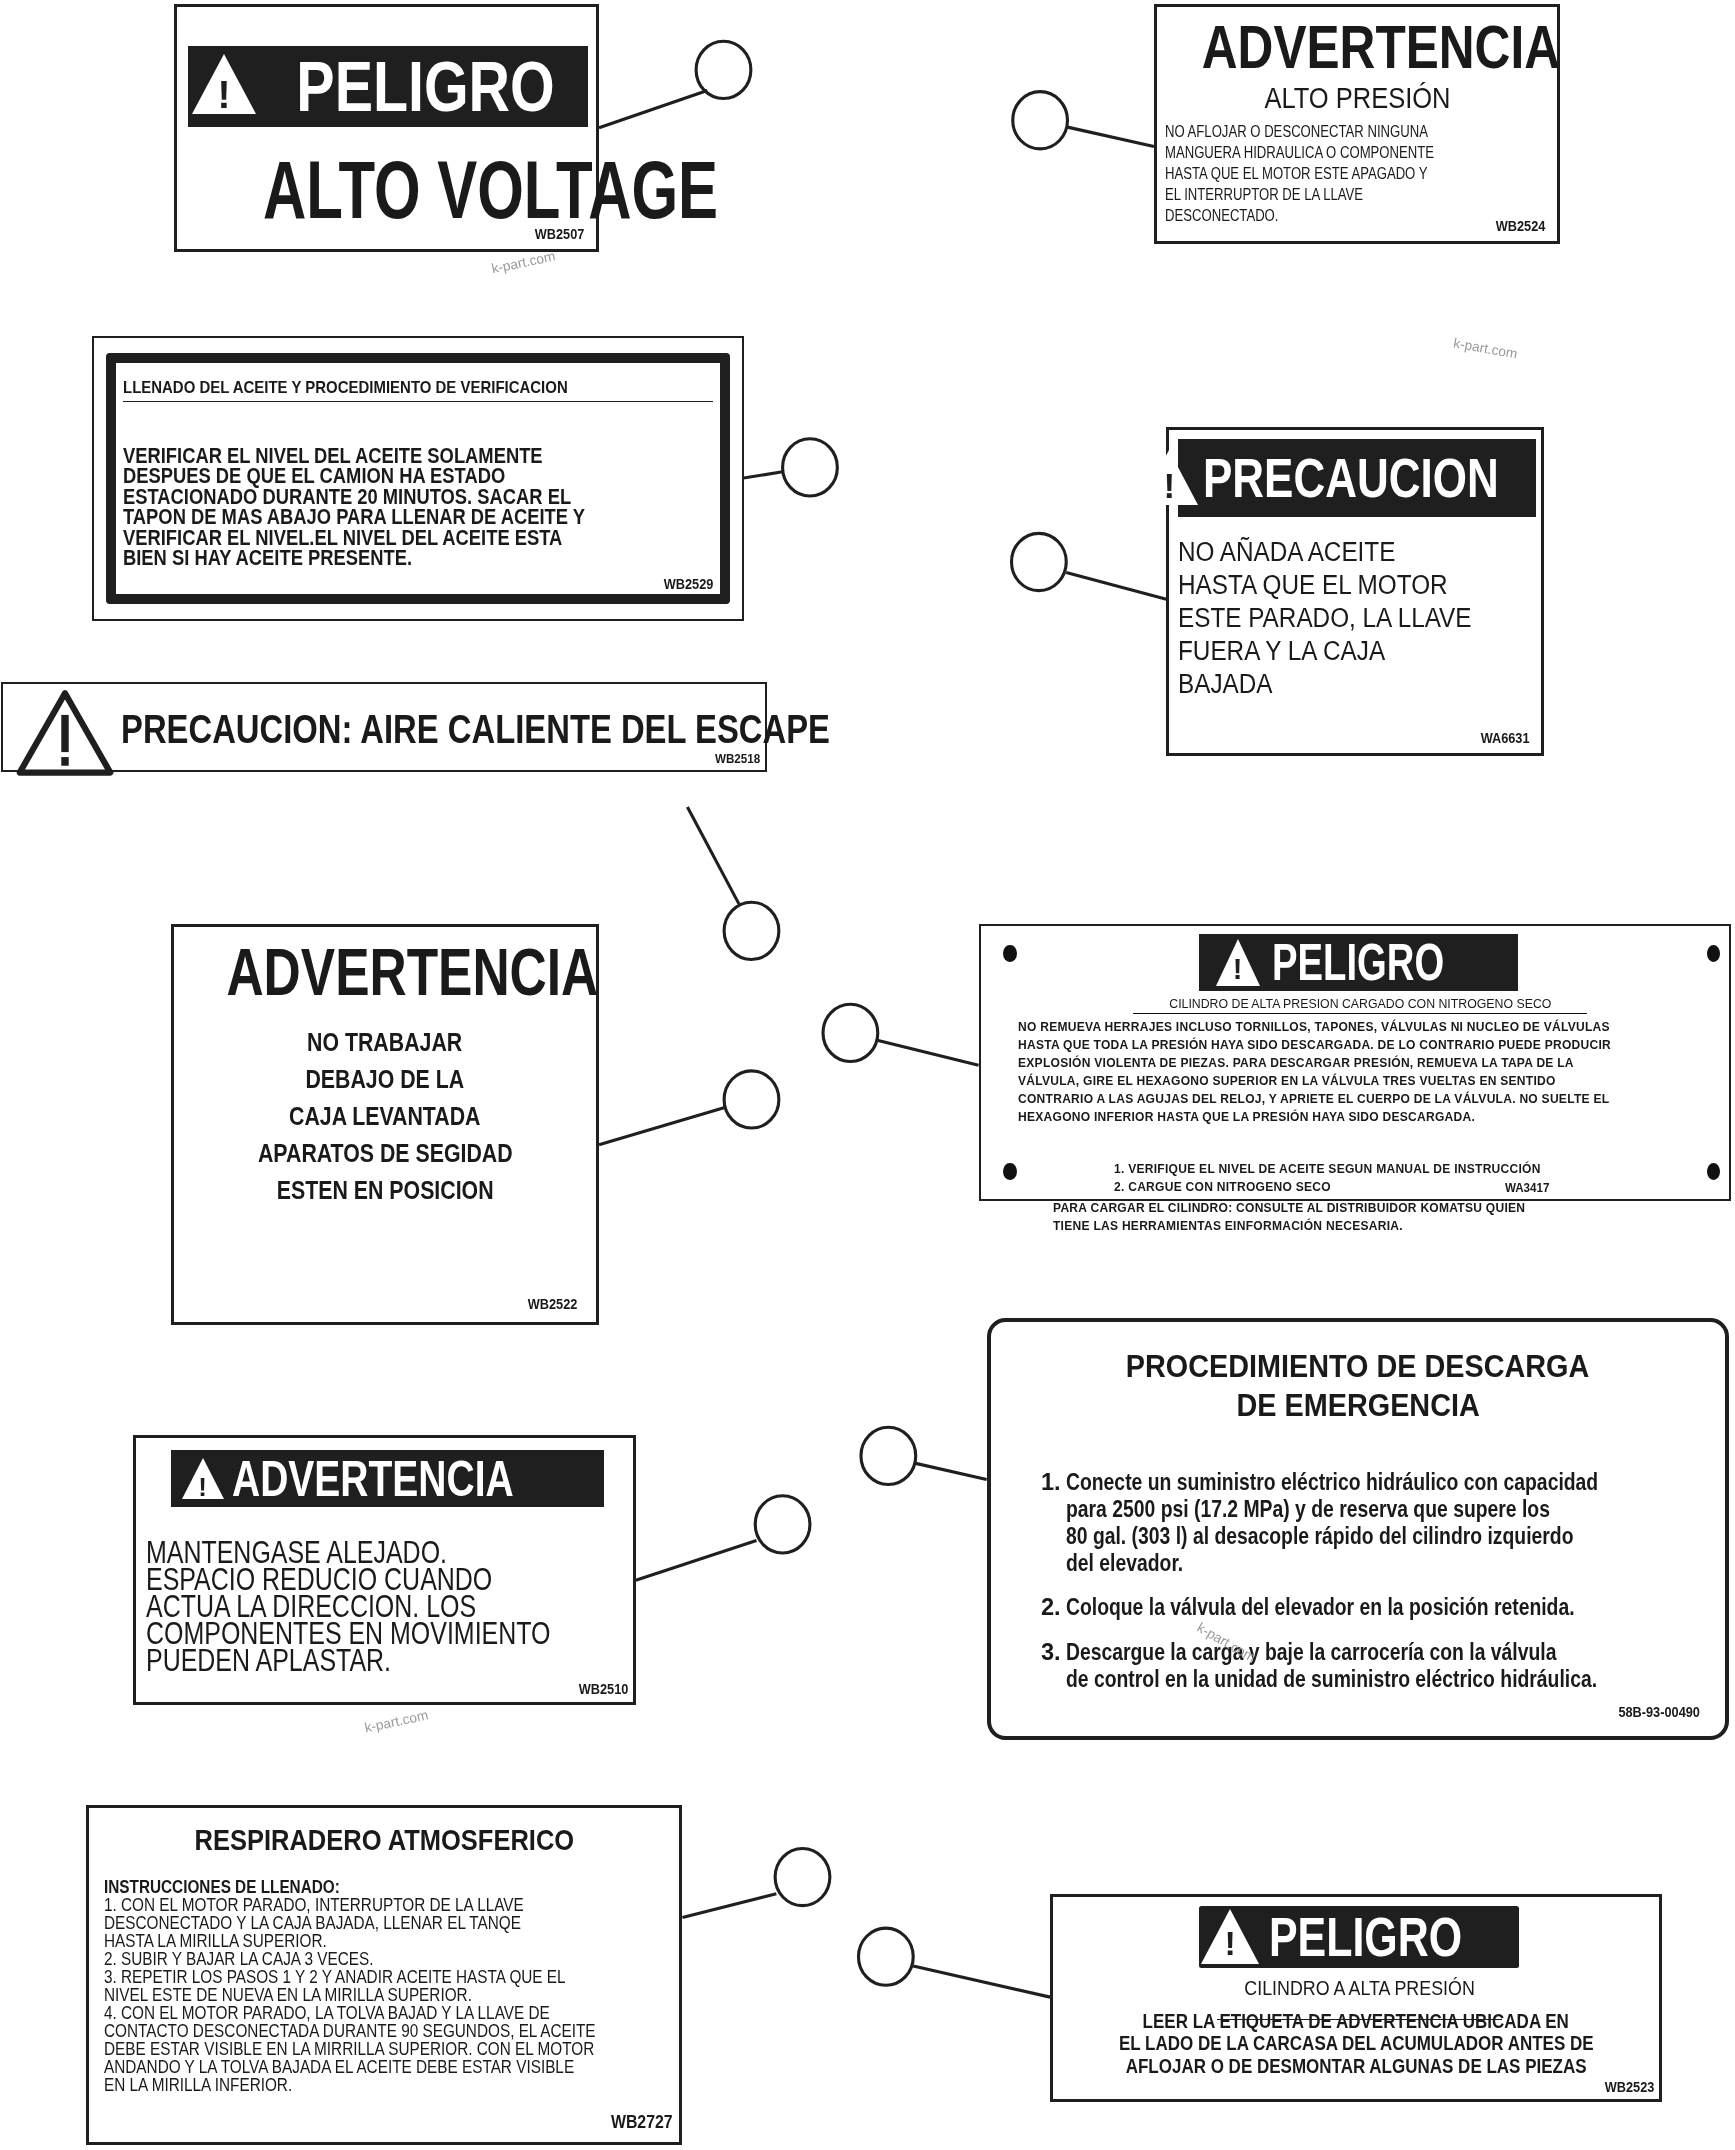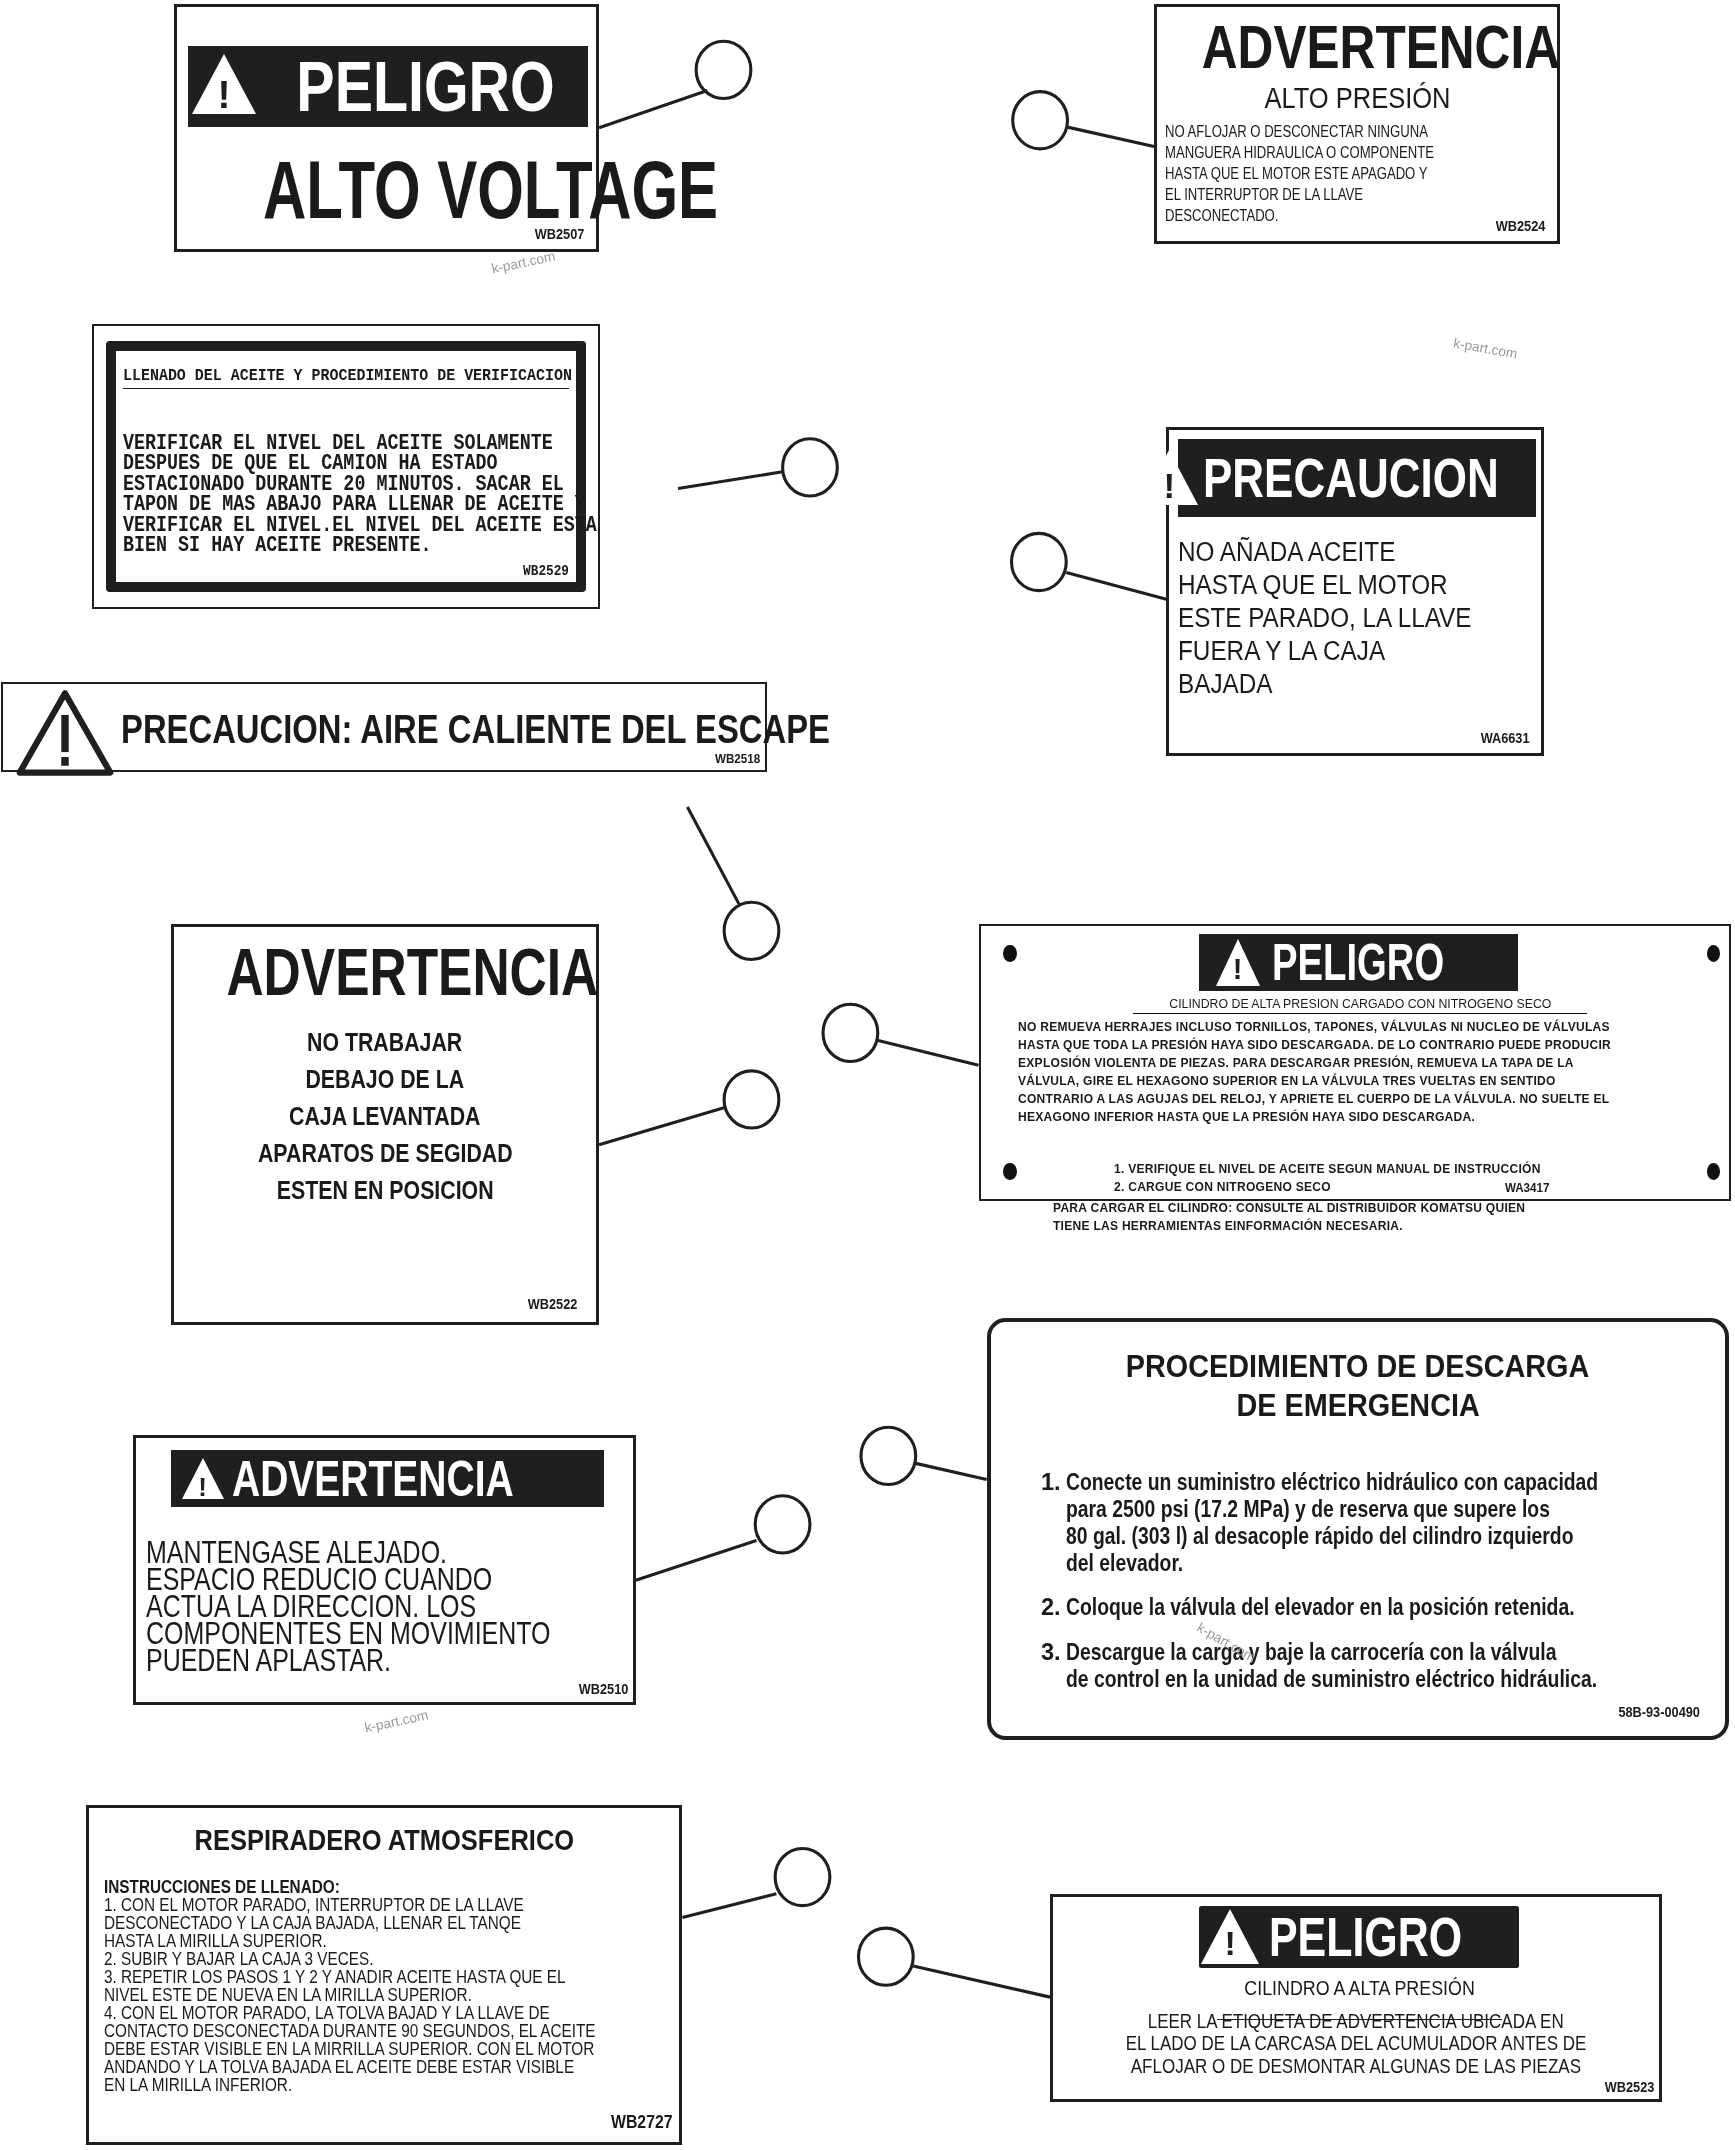--- a/index.html
+++ b/index.html
@@ -82,21 +82,21 @@
     <div class="line"><span class="cond">NO AFLOJAR O DESCONECTAR NINGUNA</span></div>
     <div class="line"><span class="cond">MANGUERA HIDRAULICA O COMPONENTE</span></div>
     <div class="line"><span class="cond">HASTA QUE EL MOTOR ESTE APAGADO Y</span></div>
     <div class="line"><span class="cond">EL INTERRUPTOR DE LA LLAVE</span></div>
     <div class="line"><span class="cond">DESCONECTADO.</span></div>
   </div>
   <div class="code">WB2524</div>
 </div>
 <div class="wm" style="left:1453px;top:341px;transform:rotate(10deg);">k-part.com</div>
 
-<div class="label" style="left:92px;top:324px;width:508px;height:285px;border-width:2.5px;font-family:Liberation Mono, monospace;">
+<div class="label" style="left:92px;top:336px;width:652px;height:285px;border-width:2.5px;">
   <div style="position:absolute;left:12.4px;top:15px;right:12.4px;bottom:15px;border:10px solid #1f1f1f;border-radius:3.7px;">
     <div style="margin:15px 6.2px 0 6.2px;font-weight:bold;font-size:17px;border-bottom:1.9px solid #1f1f1f;padding-bottom:2.5px;">
       <span class="cond" style="transform:scaleX(0.88);">LLENADO DEL ACEITE Y PROCEDIMIENTO DE VERIFICACION</span>
     </div>
     <div style="margin:44px 6.2px 0 6.2px;font-weight:bold;font-size:22.4px;line-height:20.5px;">
       <div class="line"><span class="cond">VERIFICAR EL NIVEL DEL ACEITE SOLAMENTE</span></div>
       <div class="line"><span class="cond">DESPUES DE QUE EL CAMION HA ESTADO</span></div>
       <div class="line"><span class="cond">ESTACIONADO DURANTE 20 MINUTOS. SACAR EL</span></div>
       <div class="line"><span class="cond">TAPON DE MAS ABAJO PARA LLENAR DE ACEITE Y</span></div>
       <div class="line"><span class="cond">VERIFICAR EL NIVEL.EL NIVEL DEL ACEITE ESTA</span></div>
@@ -253,20 +253,20 @@
 <div class="label" style="left:1050px;top:1894px;width:612px;height:208px;border-width:3.1px;">
   <div class="banner" style="left:146px;top:8.7px;width:320px;height:62px;font-size:55px;border-radius:2.5px;">
     <span class="tri" style="border-left-width:29px;border-right-width:29px;border-bottom-width:55px;margin-right:10px;">
         <span class="tri-mark" style="top:15px;font-size:34px;">!</span>
       </span>
     <span class="cond" style="transform:scaleX(0.78);">PELIGRO</span>
   </div>
   <div style="position:absolute;left:164px;width:285px;top:80px;text-align:center;font-weight:normal;font-size:21px;line-height:1;border-bottom:1.9px solid #1f1f1f;padding-bottom:21px;">
     <span class="condc" style="transform:scaleX(0.85);">CILINDRO A ALTA PRESIÓN</span>
   </div>
-  <div style="position:absolute;left:0;right:0;top:113px;text-align:center;font-weight:normal;font-size:20px;line-height:22.4px;">
+  <div style="position:absolute;left:0;right:0;top:113px;text-align:center;font-weight:bold;font-size:20px;line-height:22.4px;">
     <div class="line"><span class="condc" style="transform:scaleX(0.85);">LEER LA ETIQUETA DE ADVERTENCIA UBICADA EN</span></div>
     <div class="line"><span class="condc" style="transform:scaleX(0.85);">EL LADO DE LA CARCASA DEL ACUMULADOR ANTES DE</span></div>
     <div class="line"><span class="condc" style="transform:scaleX(0.85);">AFLOJAR O DE DESMONTAR ALGUNAS DE LAS PIEZAS</span></div>
   </div>
   <div class="code" style="right:5px;bottom:3.7px;">WB2523</div>
 </div>
 
 
 </body></html>

